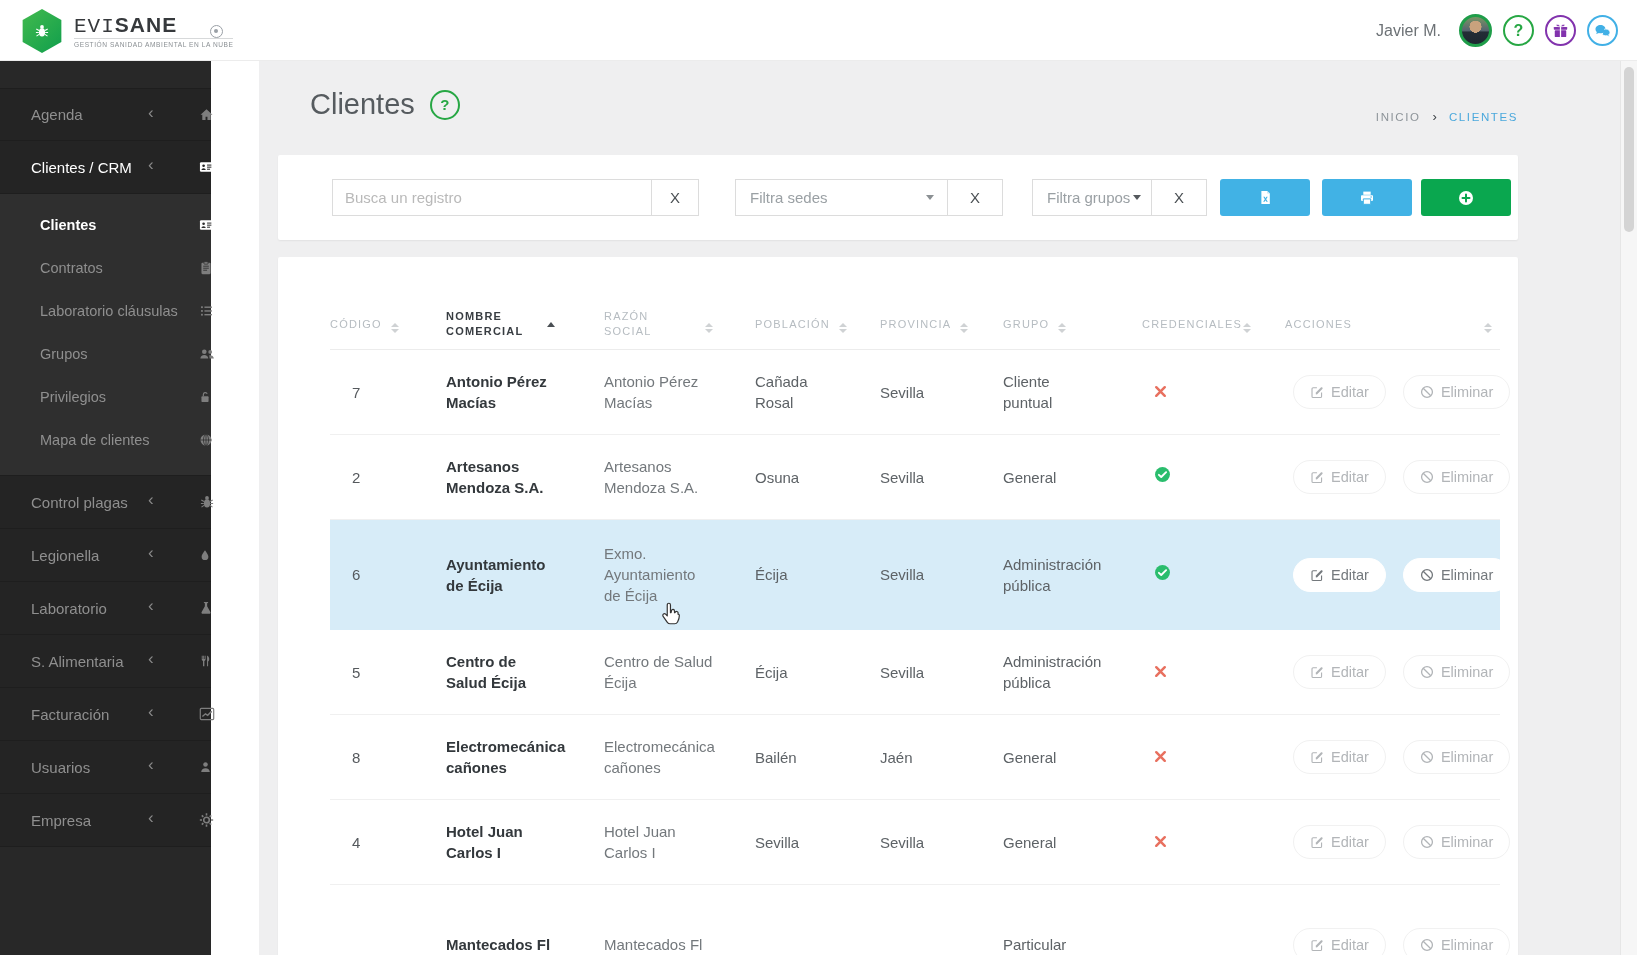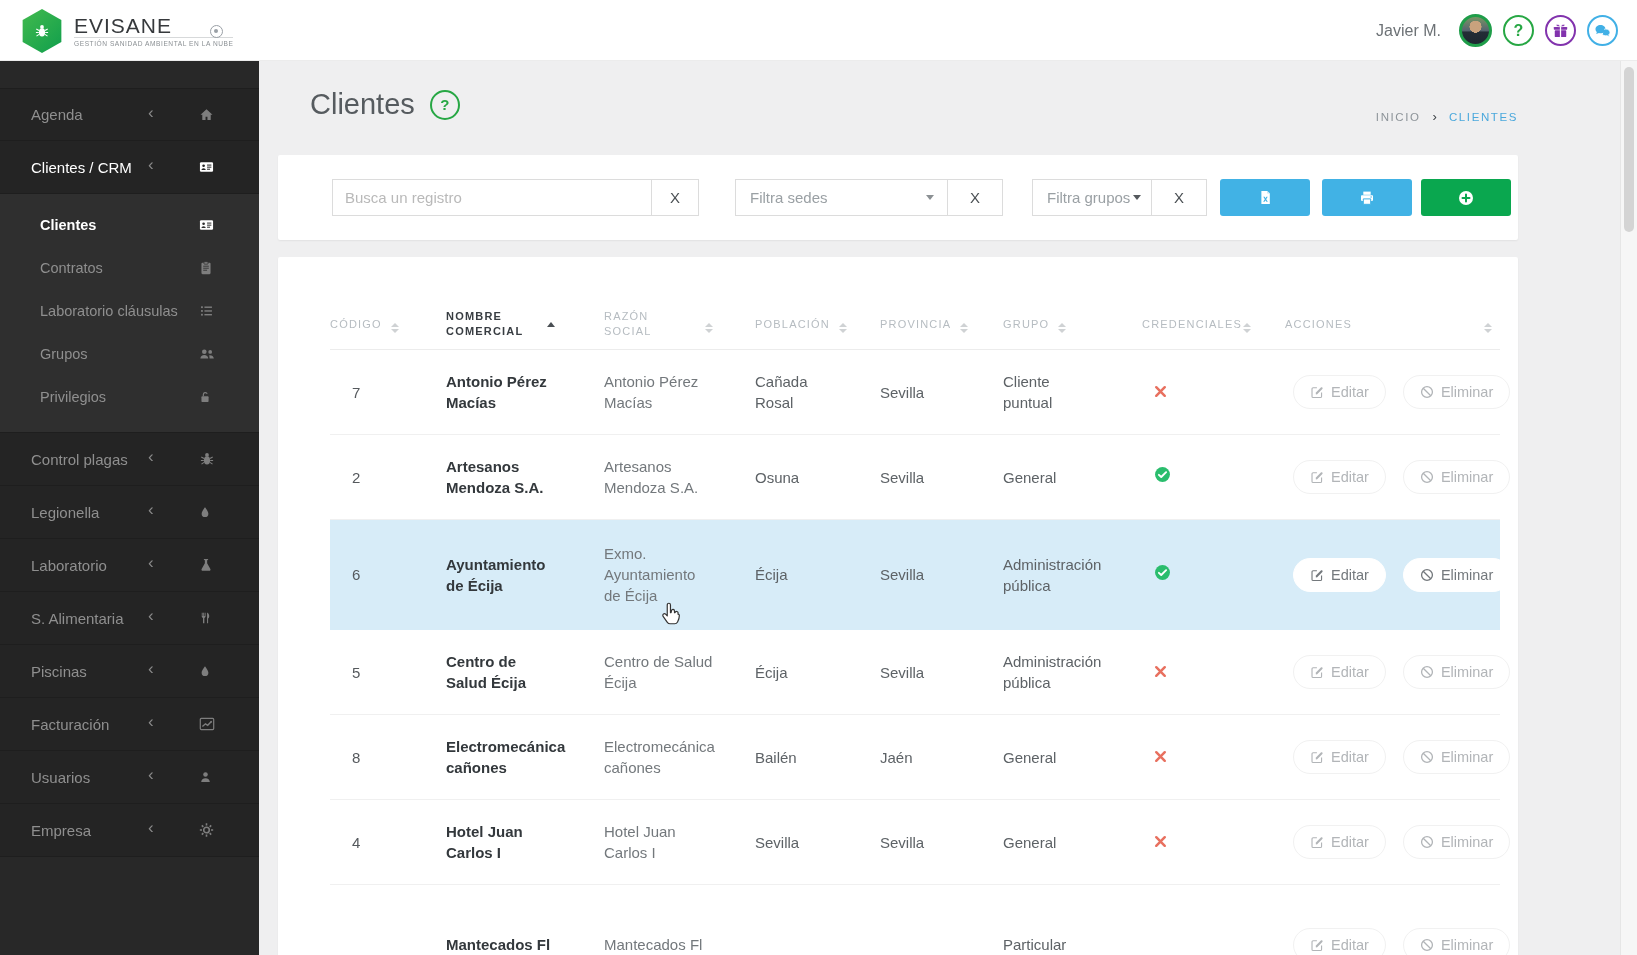--- a/index.html
+++ b/index.html
@@ -6,39 +6,39 @@
   html,body { width:1637px; height:955px; overflow:hidden; background:#fff;
     font-family:"Liberation Sans","DejaVu Sans",sans-serif; }
 
   
   .topbar { position:absolute; left:0; top:0; width:1637px; height:61px; background:#fff;
     border-bottom:1px solid #ececec; z-index:30; }
   .brand { position:absolute; left:20px; top:8px; display:flex; align-items:center; gap:10px; cursor:pointer; }
   .hex { width:44px; height:46px; clip-path:polygon(50% 2%,94% 26%,94% 74%,50% 98%,6% 74%,6% 26%);
     background:linear-gradient(135deg,#44bb4e,#0e9d4c); display:flex; align-items:center; justify-content:center; color:#fff; }
   .brand-name { font-size:21px; letter-spacing:1px; color:#36393c; line-height:22px; }
-  .bn-light { font-weight:400; } .bn-bold { font-weight:400; }
+  .bn-light { font-weight:400;font-family:Liberation Mono, monospace; } .bn-bold { font-weight:700; }
   .brand-tag { font-size:6.6px; color:#8a8f93; letter-spacing:.55px; border-top:1px solid #d7d9da; padding-top:2px; }
   .target-ico { position:absolute; left:210px; top:25px; width:13px; height:13px; border:1.5px solid #9aa0a6;
     border-radius:50%; }
   .target-ico::after { content:""; position:absolute; left:3px; top:3px; width:4px; height:4px; background:#9aa0a6; border-radius:50%; }
   .top-right { position:absolute; right:19px; top:0; height:61px; display:flex; align-items:center; gap:11px;justify-content:space-between; }
   .user-name { font-size:16px; color:#6d7276; margin-right:7px; cursor:pointer; }
   .avatar { width:33px; height:33px; border-radius:50%; border:3px solid #1f9d49; cursor:pointer;
     background:
       radial-gradient(circle at 50% 36%, #c9a27d 0 27%, rgba(0,0,0,0) 28%),
       linear-gradient(180deg,#7a9464 0%, #55636f 52%, #232d36 55%, #1d2730 100%); }
   .circ-btn { width:31px; height:31px; border-radius:50%; background:#fff; display:flex; align-items:center;
     justify-content:center; cursor:pointer; }
   .circ-help { border:2.5px solid #27a744; color:#27a744; font-size:16px; font-weight:700; }
   .circ-gift { border:2.5px solid #8233ad; }
   .circ-chat { border:2.5px solid #41b0e6; }
 
   
-  .sidebar { position:absolute; left:0; top:61px; width:259px; height:894px; background:#282828; z-index:20; }
+  .sidebar { position:absolute; left:0; top:61px; width:211px; height:894px; background:#282828; z-index:20; }
   .side-item { position:relative; height:53px; display:flex; align-items:center; cursor:pointer;
     background:#242424; border-bottom:1px solid #1e1e1e; --icon-bg:#242424; }
   .side-item.first { border-top:1px solid #1e1e1e; margin-top:27px; }
   .side-label { margin-left:31px; font-size:15px; color:#8f8f8f; }
   .side-item.active .side-label { color:#fff; font-weight:400; }
   .chev { position:absolute; left:148px; top:50%; transform:translateY(-58%); color:#8a8a8a; font-size:17px; }
   .chev::before { content:"‹"; }
   .side-ico { position:absolute; left:199px; top:50%; transform:translateY(-50%); color:#7e7e7e; display:flex; }
   .side-item.active .side-ico { color:#fff; }
   .submenu { background:#2f2f2f; padding:9px 0 14px 0; border-bottom:1px solid #1e1e1e; }
@@ -251,20 +251,30 @@
       <div class="sub-item" data-name="sidebar-item-privilegios">
         <span class="sub-label">Privilegios</span>
         <span class="sub-ico" data-name="unlock-icon">
           <svg width="13" viewBox="0 0 16 16">
             <rect x="3" y="7.2" width="8.8" height="7" rx="1" fill="currentColor"></rect>
             <path d="M5.3 7.2V5.1a2.5 2.5 0 0 1 4.8-1" stroke="currentColor" stroke-width="1.4" fill="none"></path>
           </svg>
         </span>
       </div>
 
+      <div class="sub-item" data-name="sidebar-item-mapa-de-clientes">
+        <span class="sub-label">Mapa de clientes</span>
+        <span class="sub-ico" data-name="globe-icon">
+          <svg width="14" viewBox="0 0 16 16">
+            <circle cx="8" cy="8" r="6.3" fill="currentColor"></circle>
+            <path d="M8 1.7v12.6M1.7 8h12.6" stroke="var(--icon-bg,#242424)" stroke-width="0.9"></path>
+            <ellipse cx="8" cy="8" rx="2.9" ry="6.3" fill="none" stroke="var(--icon-bg,#242424)" stroke-width="0.9"></ellipse>
+          </svg>
+        </span>
+      </div>
     </div>
   <div class="modules">
 
       <div class="side-item" data-name="sidebar-item-control-plagas">
         <span class="side-label">Control plagas</span>
         <span class="chev" data-name="chevron-left-icon"></span>
         <span class="side-ico" data-name="bug-icon">
           <svg width="16" viewBox="0 0 16 16">
             <ellipse cx="8" cy="9.4" rx="3.1" ry="4.1" fill="currentColor"></ellipse>
             <circle cx="8" cy="3.9" r="1.9" fill="currentColor"></circle>
@@ -301,29 +311,20 @@
           <svg width="13" viewBox="0 0 16 16" fill="currentColor">
             <rect x="3.4" y="1.5" width="1.1" height="4"></rect>
             <rect x="5.2" y="1.5" width="1.1" height="4"></rect>
             <rect x="7" y="1.5" width="1.1" height="4"></rect>
             <path d="M3.4 5.5h4.7v.8c0 .8-.7 1.5-1.5 1.6v6.6H4.9V7.9c-.8-.1-1.5-.8-1.5-1.6z"></path>
             <path d="M10.6 1.5c1.8 1.1 2.6 3.9 1.6 6.1l-1 .9v6h-1.3v-13z"></path>
           </svg>
         </span>
       </div>
 
-      <div class="side-item" data-name="sidebar-item-piscinas">
-        <span class="side-label">Piscinas</span>
-        <span class="chev" data-name="chevron-left-icon"></span>
-        <span class="side-ico" data-name="droplet-icon">
-          <svg width="12" viewBox="0 0 16 16">
-            <path d="M8 1.6S3.5 7.2 3.5 10.2a4.5 4.5 0 0 0 9 0C12.5 7.2 8 1.6 8 1.6z" fill="currentColor"></path>
-          </svg>
-        </span>
-      </div>
 
       <div class="side-item" data-name="sidebar-item-facturacion">
         <span class="side-label">Facturación</span>
         <span class="chev" data-name="chevron-left-icon"></span>
         <span class="side-ico" data-name="chart-line-icon">
           <svg width="16" viewBox="0 0 16 16">
             <rect x="1.3" y="2.4" width="13.4" height="11.2" rx="1" fill="none" stroke="currentColor" stroke-width="1.2"></rect>
             <path d="M3.4 10.6l3.1-2.8 2.2 1.5 3.9-4" fill="none" stroke="currentColor" stroke-width="1.4"></path>
             <path d="M12.8 5l-.2 2-1.6-1.3z" fill="currentColor"></path>
           </svg>

